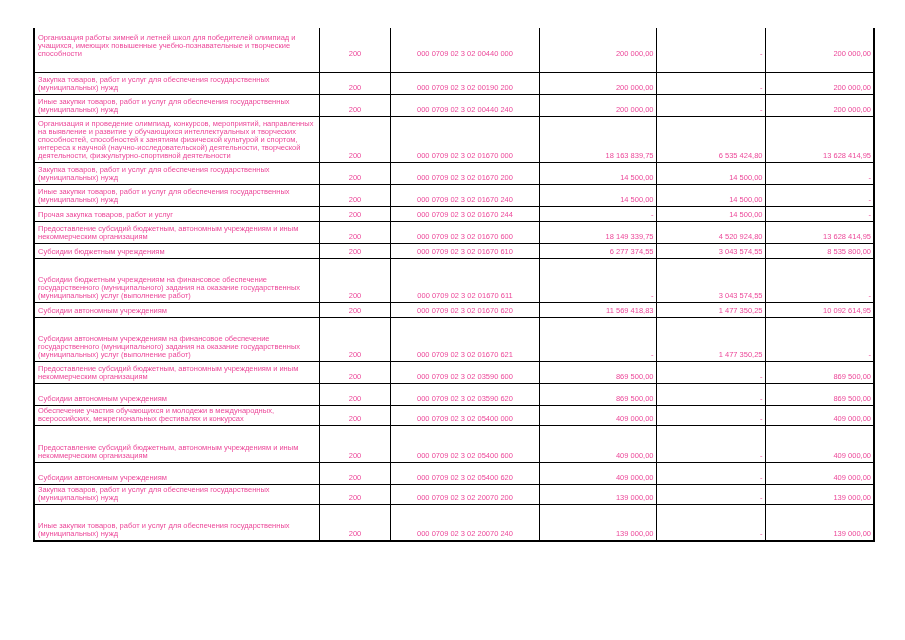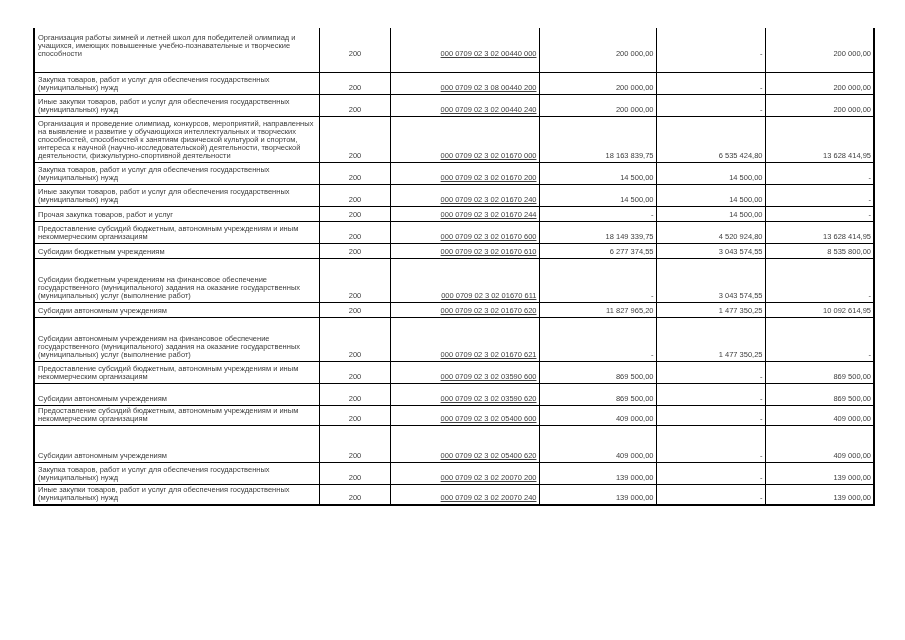--- a/index.html
+++ b/index.html
@@ -7,21 +7,21 @@
     padding: 0;
     background: #ffffff;
   }
   .page {
     position: relative;
     width: 905px;
     height: 640px;
     background: #ffffff;
     overflow: hidden;
     font-family: "Liberation Sans", "DejaVu Sans", sans-serif;
-    color: #404040;
+    color: #ec4899;
   }
   table.budget {
     position: absolute;
     left: 33px;
     top: 28px;
     width: 840px;
     border-collapse: collapse;
     table-layout: fixed;
     border-left: 2px solid #000;
     border-right: 2px solid #000;
@@ -34,21 +34,21 @@
     font-size: 7.5px;
     line-height: 8px;
     padding: 1px 2px 2px 3px;
     overflow: hidden;
     word-wrap: break-word;
   }
   
   table.budget tr:first-child td { border-top: none; }
   td.c-name  { text-align: left; }
   td.c-type  { text-align: center; }
-  td.c-kbk   { text-align: right; white-space: nowrap; text-decoration: underline; }
+  td.c-kbk   { text-align: center; white-space: nowrap; }
   td.c-amt   { text-align: right; white-space: nowrap; }
   td.c-amt1  { padding-right: 5px; }
   td.c-amt2  { padding-right: 2px; }
   td.c-amt3  { padding-right: 2px; }
   
   td.c-name { border-right: 2px solid #000; }
 
   
   tr:nth-child(1)  { height: 44px; }
   tr:nth-child(2)  { height: 22px; }
@@ -93,21 +93,21 @@
     <td class="c-type">200</td>
     <td class="c-kbk">000 0709 02 3 02 00440 000</td>
     <td class="c-amt c-amt1">200 000,00</td>
     <td class="c-amt c-amt2">-</td>
     <td class="c-amt c-amt3">200 000,00</td>
   </tr>
 
   <tr>
     <td class="c-name">Закупка товаров, работ и услуг для обеспечения государственных (муниципальных) нужд</td>
     <td class="c-type">200</td>
-    <td class="c-kbk">000 0709 02 3 08 00440 200</td>
+    <td class="c-kbk">000 0709 02 3 02 00190 200</td>
     <td class="c-amt c-amt1">200 000,00</td>
     <td class="c-amt c-amt2">-</td>
     <td class="c-amt c-amt3">200 000,00</td>
   </tr>
 
   <tr>
     <td class="c-name">Иные закупки товаров, работ и услуг для обеспечения государственных (муниципальных) нужд</td>
     <td class="c-type">200</td>
     <td class="c-kbk">000 0709 02 3 02 00440 240</td>
     <td class="c-amt c-amt1">200 000,00</td>
@@ -175,21 +175,21 @@
     <td class="c-kbk">000 0709 02 3 02 01670 611</td>
     <td class="c-amt c-amt1">-</td>
     <td class="c-amt c-amt2">3 043 574,55</td>
     <td class="c-amt c-amt3">-</td>
   </tr>
 
   <tr>
     <td class="c-name">Субсидии автономным учреждениям</td>
     <td class="c-type">200</td>
     <td class="c-kbk">000 0709 02 3 02 01670 620</td>
-    <td class="c-amt c-amt1">11 827 965,20</td>
+    <td class="c-amt c-amt1">11 569 418,83</td>
     <td class="c-amt c-amt2">1 477 350,25</td>
     <td class="c-amt c-amt3">10 092 614,95</td>
   </tr>
 
   <tr>
     <td class="c-name">Субсидии автономным учреждениям на финансовое обеспечение государственного (муниципального) задания на оказание государственных (муниципальных) услуг (выполнение работ)</td>
     <td class="c-type">200</td>
     <td class="c-kbk">000 0709 02 3 02 01670 621</td>
     <td class="c-amt c-amt1">-</td>
     <td class="c-amt c-amt2">1 477 350,25</td>
@@ -208,20 +208,28 @@
 
   <tr>
     <td class="c-name">Субсидии автономным учреждениям</td>
     <td class="c-type">200</td>
     <td class="c-kbk">000 0709 02 3 02 03590 620</td>
     <td class="c-amt c-amt1">869 500,00</td>
     <td class="c-amt c-amt2">-</td>
     <td class="c-amt c-amt3">869 500,00</td>
   </tr>
 
+  <tr>
+    <td class="c-name">Обеспечение участия обучающихся и молодежи в международных, всероссийских, межрегиональных фестивалях и конкурсах</td>
+    <td class="c-type">200</td>
+    <td class="c-kbk">000 0709 02 3 02 05400 000</td>
+    <td class="c-amt c-amt1">409 000,00</td>
+    <td class="c-amt c-amt2">-</td>
+    <td class="c-amt c-amt3">409 000,00</td>
+  </tr>
 
   <tr>
     <td class="c-name">Предоставление субсидий бюджетным, автономным учреждениям и иным некоммерческим организациям</td>
     <td class="c-type">200</td>
     <td class="c-kbk">000 0709 02 3 02 05400 600</td>
     <td class="c-amt c-amt1">409 000,00</td>
     <td class="c-amt c-amt2">-</td>
     <td class="c-amt c-amt3">409 000,00</td>
   </tr>
 

